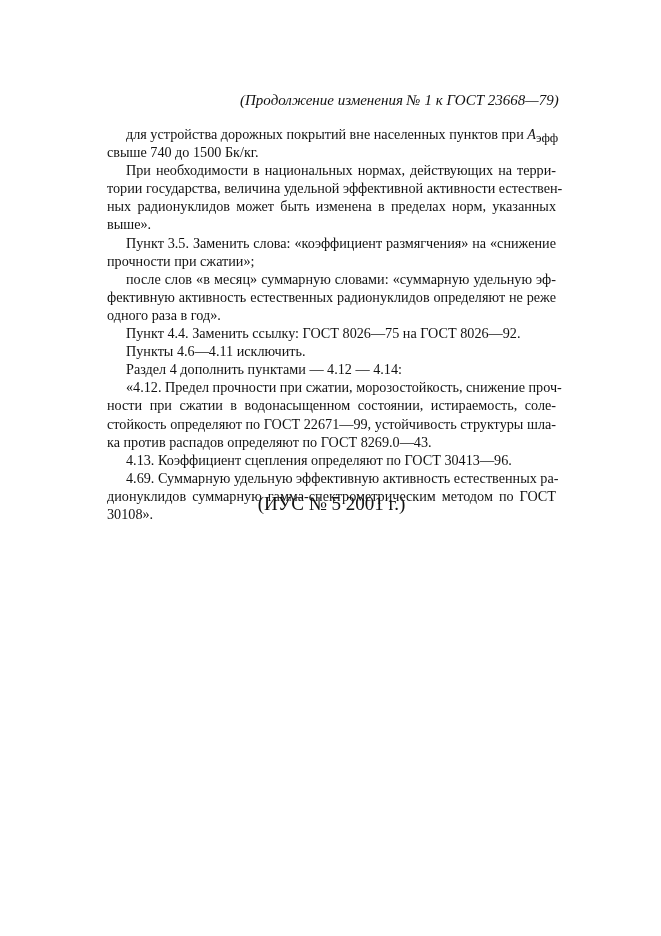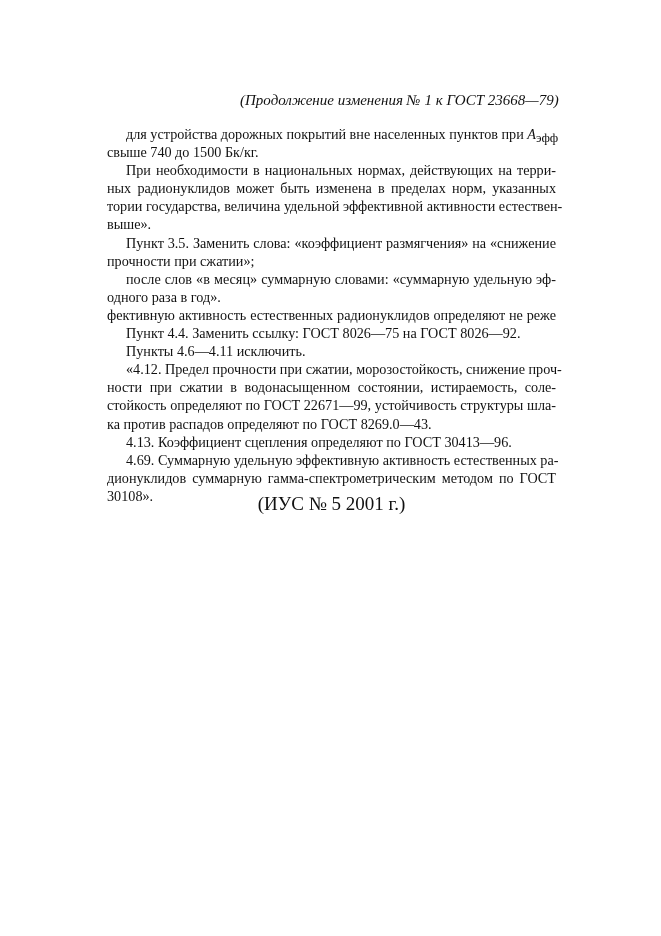--- a/index.html
+++ b/index.html
@@ -34,38 +34,41 @@
 <div class="page">
   <div class="header">(Продолжение изменения № 1 к  ГОСТ  23668—79)</div>
 
   <div class="body-text" id="body-text">
       <div>
         <div class="line indent"><span>для устройства дорожных покрытий вне населенных пунктов при </span><span class="ital">A</span><sub class="sm">эфф</sub></div>
         <div class="line last"><span>свыше 740 до 1500 Бк/кг.</span></div>
       </div>
       <div>
         <div class="line indent"><span>При необходимости в национальных нормах, действующих на терри-</span></div>
+        <div class="line"><span>тории государства, величина удельной эффективной активности естествен-</span></div>
         <div class="line"><span>ных радионуклидов может быть изменена в пределах норм, указанных</span></div>
-        <div class="line"><span>тории государства, величина удельной эффективной активности естествен-</span></div>
         <div class="line last"><span>выше».</span></div>
       </div>
       <div>
         <div class="line indent"><span>Пункт 3.5. Заменить слова: «коэффициент размягчения» на «снижение</span></div>
         <div class="line last"><span>прочности при сжатии»;</span></div>
       </div>
       <div>
         <div class="line indent"><span>после слов «в месяц» суммарную словами: «суммарную удельную эф-</span></div>
+        <div class="line"><span>фективную активность естественных радионуклидов определяют не реже</span></div>
         <div class="line last"><span>одного раза в год».</span></div>
-        <div class="line"><span>фективную активность естественных радионуклидов определяют не реже</span></div>
       </div>
       <div>
         <div class="line indent last"><span>Пункт 4.4. Заменить ссылку: ГОСТ 8026—75 на ГОСТ 8026—92.</span></div>
       </div>
       <div>
         <div class="line indent last"><span>Пункты 4.6—4.11 исключить.</span></div>
+      </div>
+      <div>
+        <div class="line indent last"><span>Раздел 4 дополнить пунктами — 4.12 — 4.14:</span></div>
       </div>
       <div>
         <div class="line indent"><span>«4.12. Предел прочности при сжатии, морозостойкость, снижение проч-</span></div>
         <div class="line"><span>ности при сжатии в водонасыщенном состоянии, истираемость, соле-</span></div>
         <div class="line"><span>стойкость определяют по ГОСТ 22671—99, устойчивость структуры шла-</span></div>
         <div class="line last"><span>ка против распадов определяют по ГОСТ 8269.0—43.</span></div>
       </div>
       <div>
         <div class="line indent last"><span>4.13. Коэффициент сцепления определяют по ГОСТ 30413—96.</span></div>
       </div>

